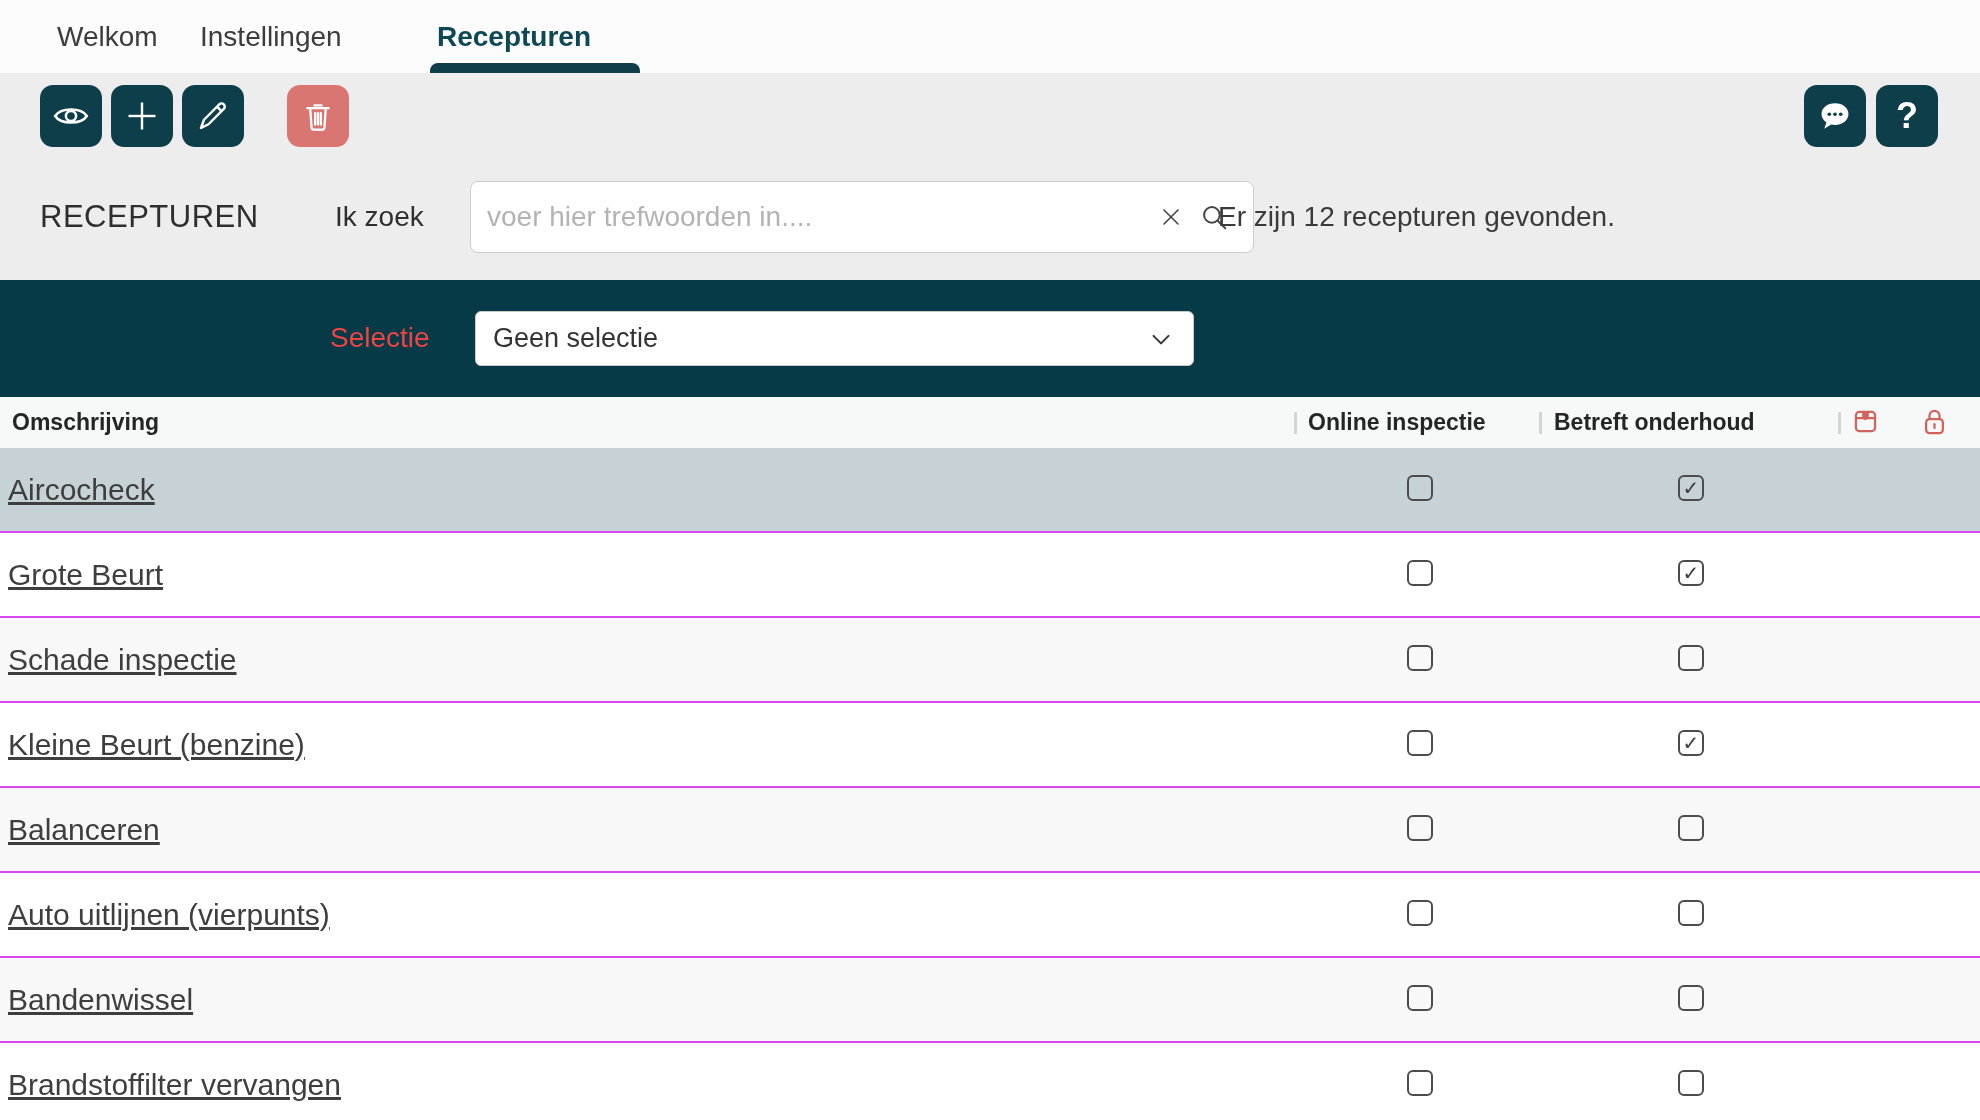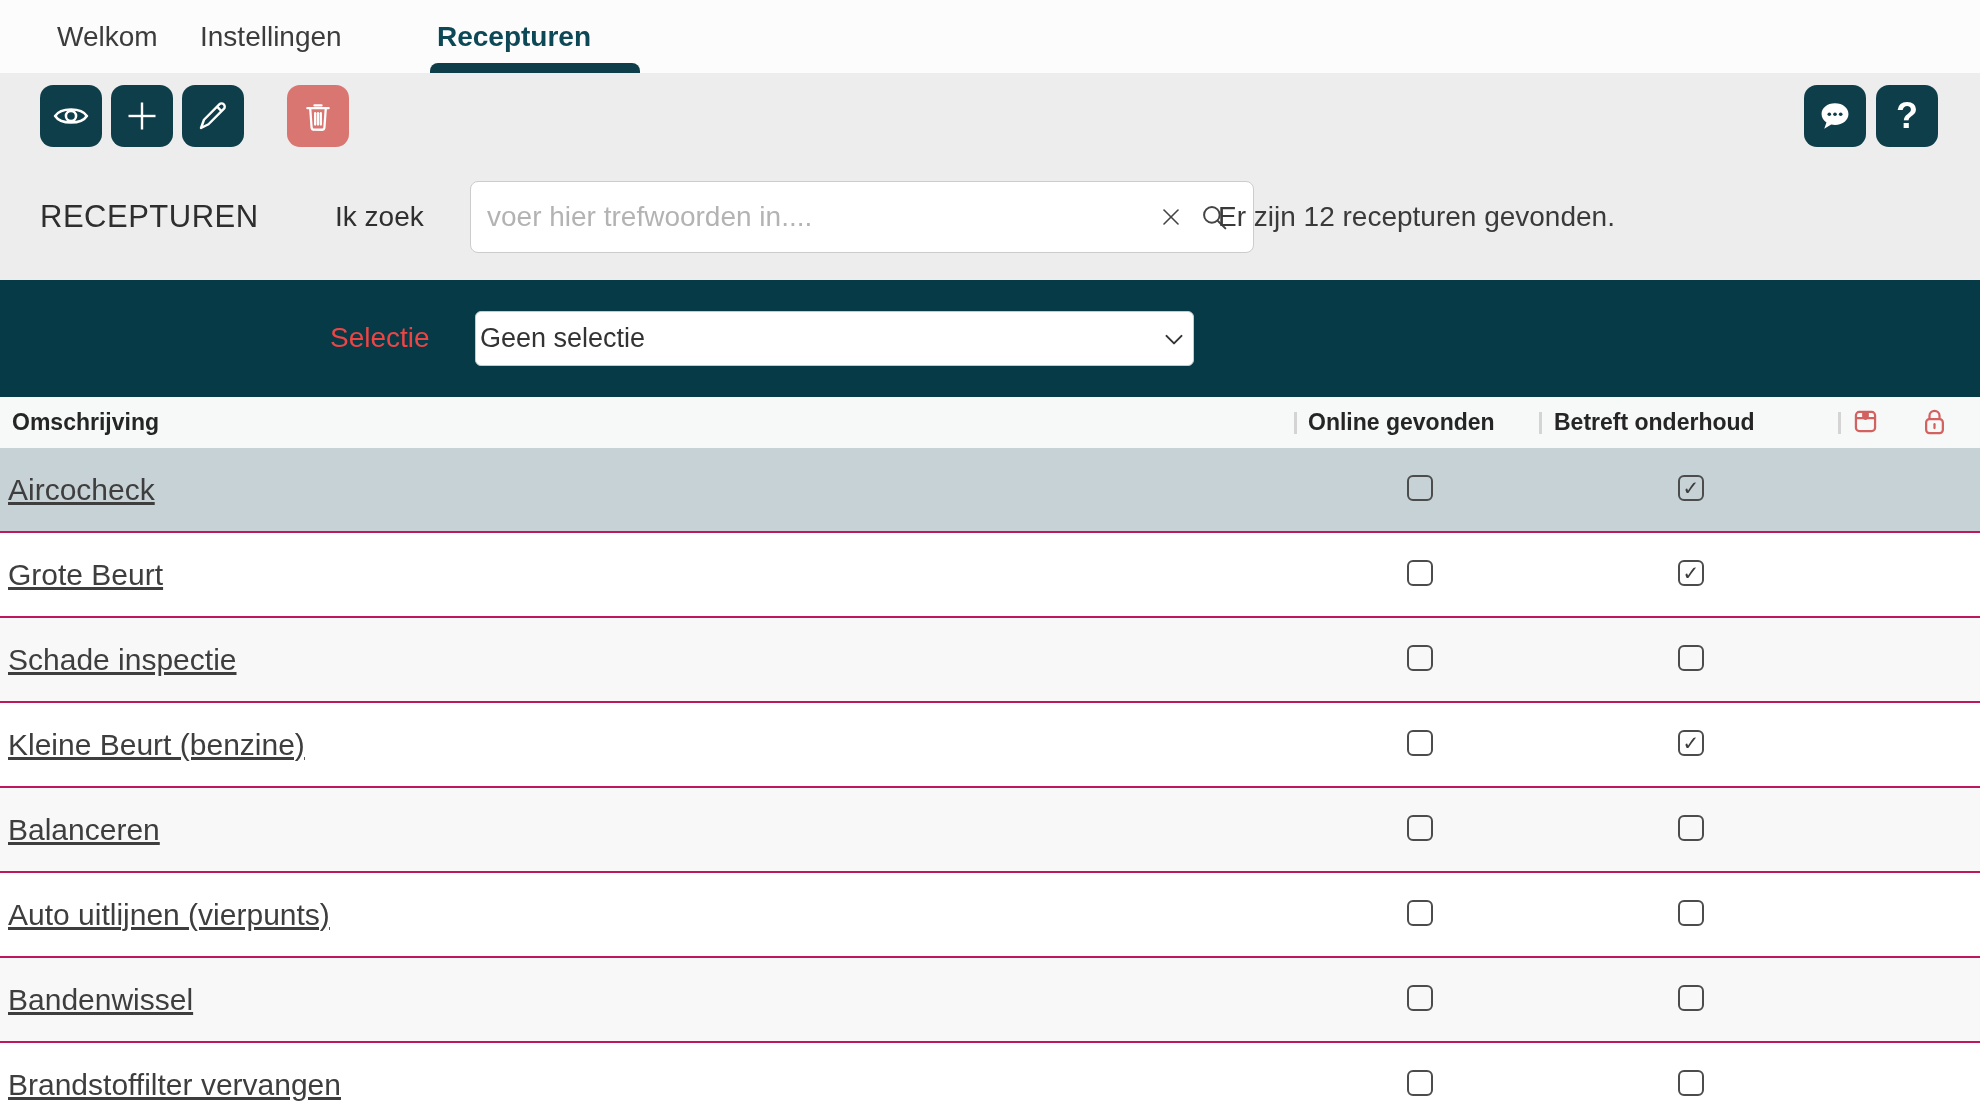--- a/index.html
+++ b/index.html
@@ -40,40 +40,40 @@
   .search-input::placeholder { color:#b3b3b3; opacity:1; }
   .icon-in-box { position:absolute; top:50%; transform:translateY(-50%); cursor:pointer; display:flex; }
   .clear-pos { right:68px; } .mag-pos { right:22px; }
   .results-text { position:absolute; left:1218px; top:201px; font-size:28px; color:#3a3a3a; }
 
   
   .tealbar { position:absolute; left:0; top:280px; width:100%; height:117px; background:#063a46; }
   .selectie-label { position:absolute; left:330px; top:322px; font-size:28px; color:#ef4444; }
   .select-box { position:absolute; left:475px; top:311px; width:719px; height:55px; background:#fff;
                 border:1px solid #c9c9c9; border-radius:6px; display:flex; align-items:center;
-                padding:0 4px; cursor:pointer; }
+                padding:0 17px; cursor:pointer; }
   .select-value { font-size:27px; color:#333; flex:1; }
   .chevron { display:flex; }
 
   
   .thead { position:absolute; left:0; top:397px; width:100%; height:51px; background:#f7f8f8; }
   .th { position:absolute; top:0; height:51px; display:flex; align-items:center;
         font-size:23px; font-weight:bold; color:#252525; }
   .th-omschrijving { left:12px; }
   .th-online { left:1308px; }
   .th-onderhoud { left:1554px; }
   .th-divider { position:absolute; top:15px; width:3px; height:22px; background:#d4d4d4; }
   .div1 { left:1294px; } .div2 { left:1539px; } .div3 { left:1838px; }
   .th-icon { position:absolute; top:11px; display:flex; }
   .th-icon-package { left:1852px; }
   .th-icon-lock { left:1921px; }
 
   
   .tbody { position:absolute; left:0; top:448px; width:100%; }
-  .trow { position:relative; width:100%; height:85px; border-bottom:2px solid #be185d; background:#fff; }
+  .trow { position:relative; width:100%; height:85px; border-bottom:2px solid #d946ef; background:#fff; }
   .trow:nth-child(odd) { background:#f8f8f8; }
   .trow.selected { background:#c7d2d6; }
   .row-link { position:absolute; left:8px; top:0; height:83px; display:flex; align-items:center;
               font-size:30px; color:#3e3e3e; text-decoration:underline; cursor:pointer; }
   .checkbox { position:absolute; top:27px; width:26px; height:26px; border:2px solid #4c4c4c;
               border-radius:6px; cursor:pointer; display:flex; align-items:center; justify-content:center; }
   .cb-online { left:1407px; }
   .cb-onderhoud { left:1678px; }
   .checkbox.checked::after { content:"\2713"; font-family:"DejaVu Sans",sans-serif;
                              font-size:20px; color:#3d3d3d; line-height:1; }
@@ -169,21 +169,21 @@
     <span class="chevron">
       <svg width="30" height="30" viewBox="0 0 24 24" fill="none" stroke="#333" stroke-width="1.6" stroke-linecap="round" stroke-linejoin="round">
         <polyline points="6,9.5 12,15.5 18,9.5"></polyline>
       </svg>
     </span>
   </div>
 
   <div class="thead">
     <div class="th th-omschrijving">Omschrijving</div>
     <div class="th-divider div1"></div>
-    <div class="th th-online">Online gevonden</div>
+    <div class="th th-online">Online inspectie</div>
     <div class="th-divider div2"></div>
     <div class="th th-onderhoud">Betreft onderhoud</div>
     <div class="th-divider div3"></div>
     <span class="th-icon th-icon-package">
       <svg width="27" height="27" viewBox="0 0 24 24" fill="none" stroke="#d2625f" stroke-width="2" stroke-linejoin="round">
         <rect x="3.5" y="3.5" width="17" height="17" rx="3"></rect>
         <path d="M3.5 9 h17"></path>
         <path d="M10 3.5 V 7.2 a 2 2.4 0 0 0 4 0 V 3.5" fill="#d2625f"></path>
       </svg>
     </span>

